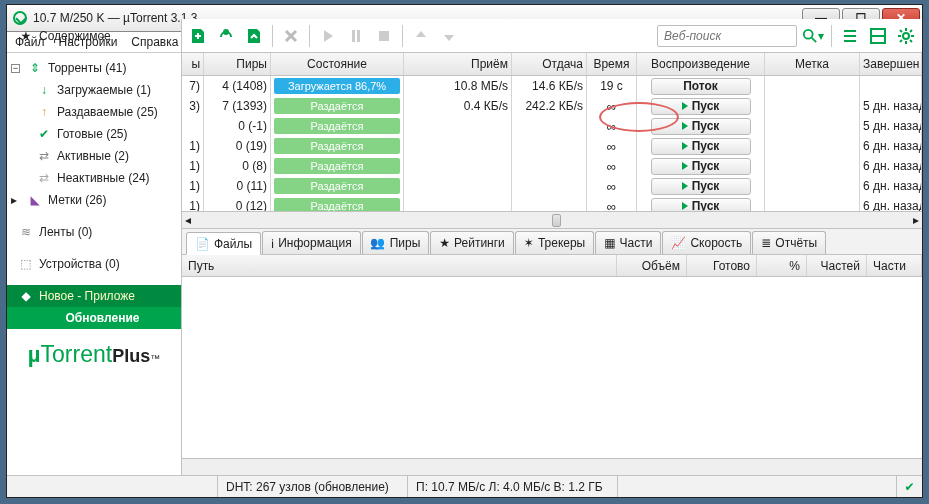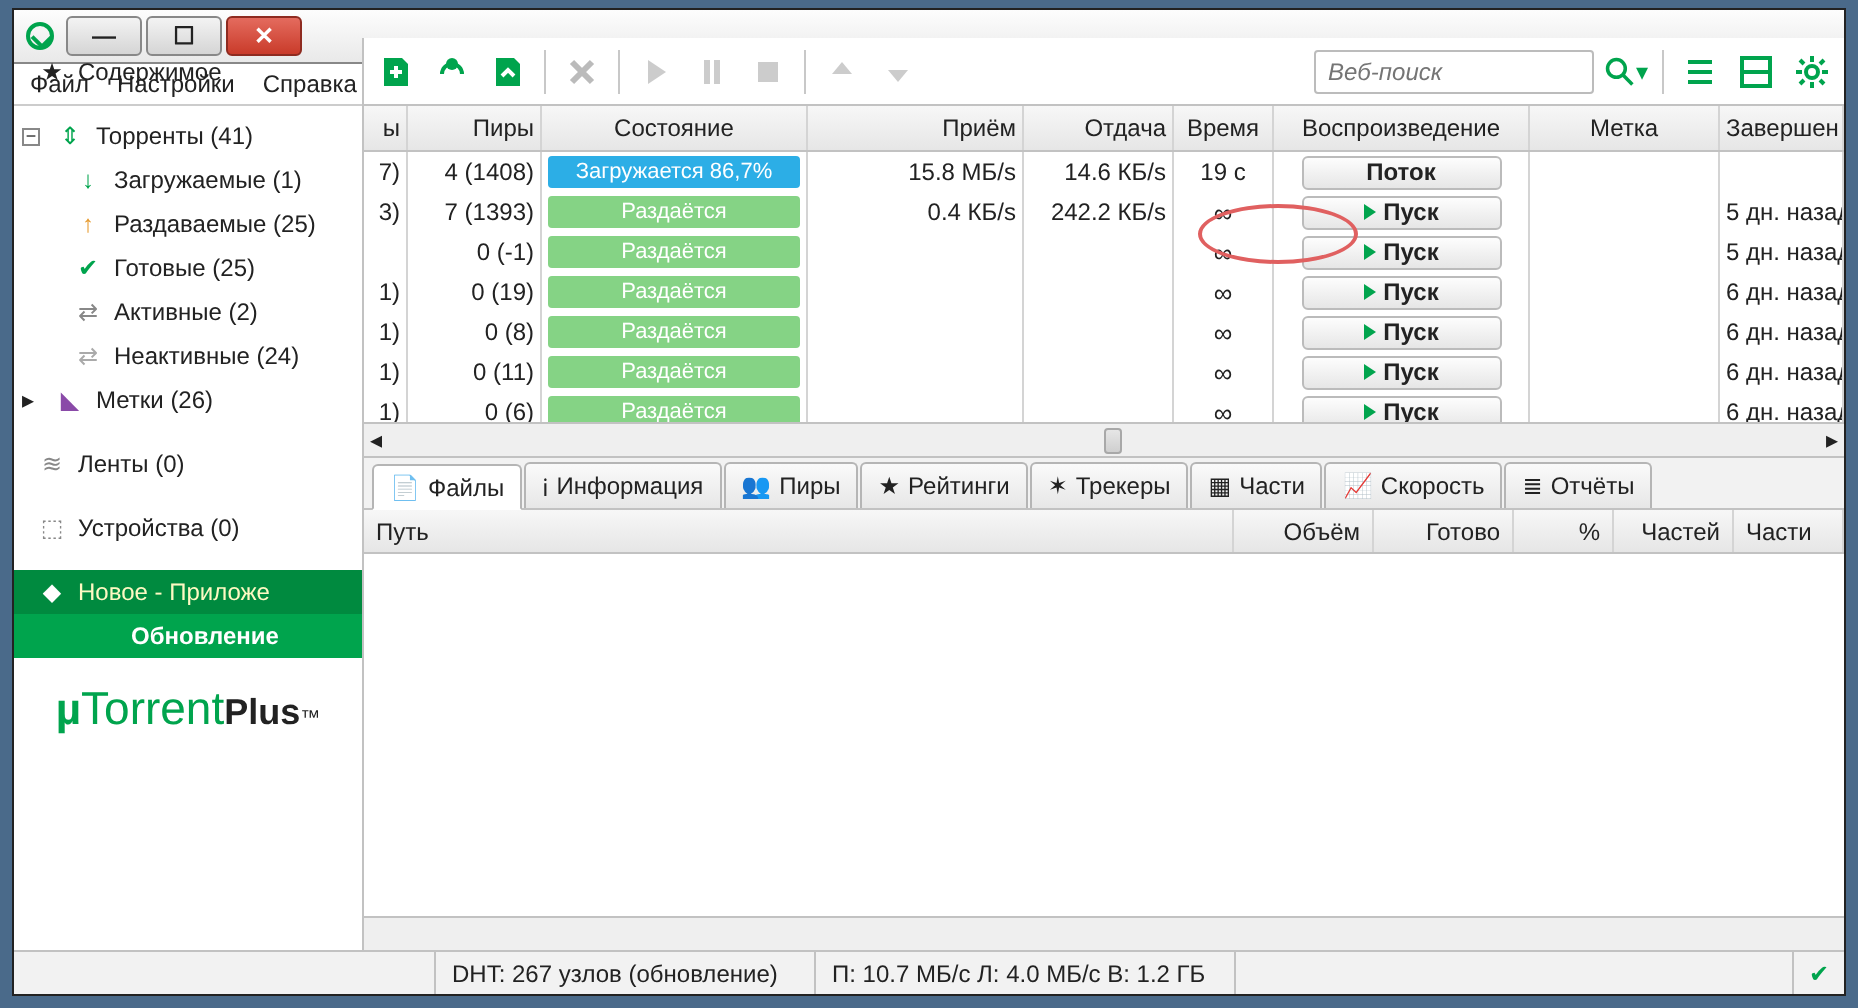--- a/index.html
+++ b/index.html
@@ -71,20 +71,21 @@
 .circle-red{position:absolute;width:80px;height:30px;border:2px solid #e06060;border-radius:50%;left:417px;top:83px;pointer-events:none;}
 .infty{font-size:13px;}
 </style>
 </head>
 <body>
 
 <div class="window">
 
   <div class="titlebar">
     <div class="tb-icon"></div>
+    <div class="tb-title">10.7 M/250 K — µTorrent 3.1.3</div>
     <div class="tb-btns">
       <div class="tb-btn">—</div>
       <div class="tb-btn">☐</div>
       <div class="tb-btn tb-close">✕</div>
     </div>
   </div>
 
   <div class="menubar">
     <span>Файл</span>
     <span>Настройки</span>
@@ -248,21 +249,21 @@
           <div class="th c7">Метка</div>
           <div class="th c8" style="justify-content:flex-start">Завершен</div>
         </div>
         <div class="tbl-body" id="tbody">
             <div class="row">
               <div class="td c0">7)</div>
               <div class="td c1">4 (1408)</div>
               <div class="td c2">
                 <div class="pill pill-dl">Загружается 86,7%</div>
               </div>
-              <div class="td c3">15.8 МБ/s</div>
+              <div class="td c3">10.8 МБ/s</div>
               <div class="td c4">14.6 КБ/s</div>
               <div class="td c5">19 с</div>
               <div class="td c6">
                 <div class="play-btn">
                   <b>Поток</b>
                 </div>
               </div>
               <div class="td c7"></div>
               <div class="td c8" style="justify-content: flex-start;"></div>
             </div>
@@ -361,21 +362,21 @@
                 <div class="play-btn">
                   <span class="tri"></span>
                   <b>Пуск</b>
                 </div>
               </div>
               <div class="td c7"></div>
               <div class="td c8" style="justify-content: flex-start;">6 дн. назад</div>
             </div>
             <div class="row">
               <div class="td c0">1)</div>
-              <div class="td c1">0 (6)</div>
+              <div class="td c1">0 (12)</div>
               <div class="td c2">
                 <div class="pill pill-seed">Раздаётся</div>
               </div>
               <div class="td c3"></div>
               <div class="td c4"></div>
               <div class="td c5">
                 <span class="infty">∞</span>
               </div>
               <div class="td c6">
                 <div class="play-btn">

